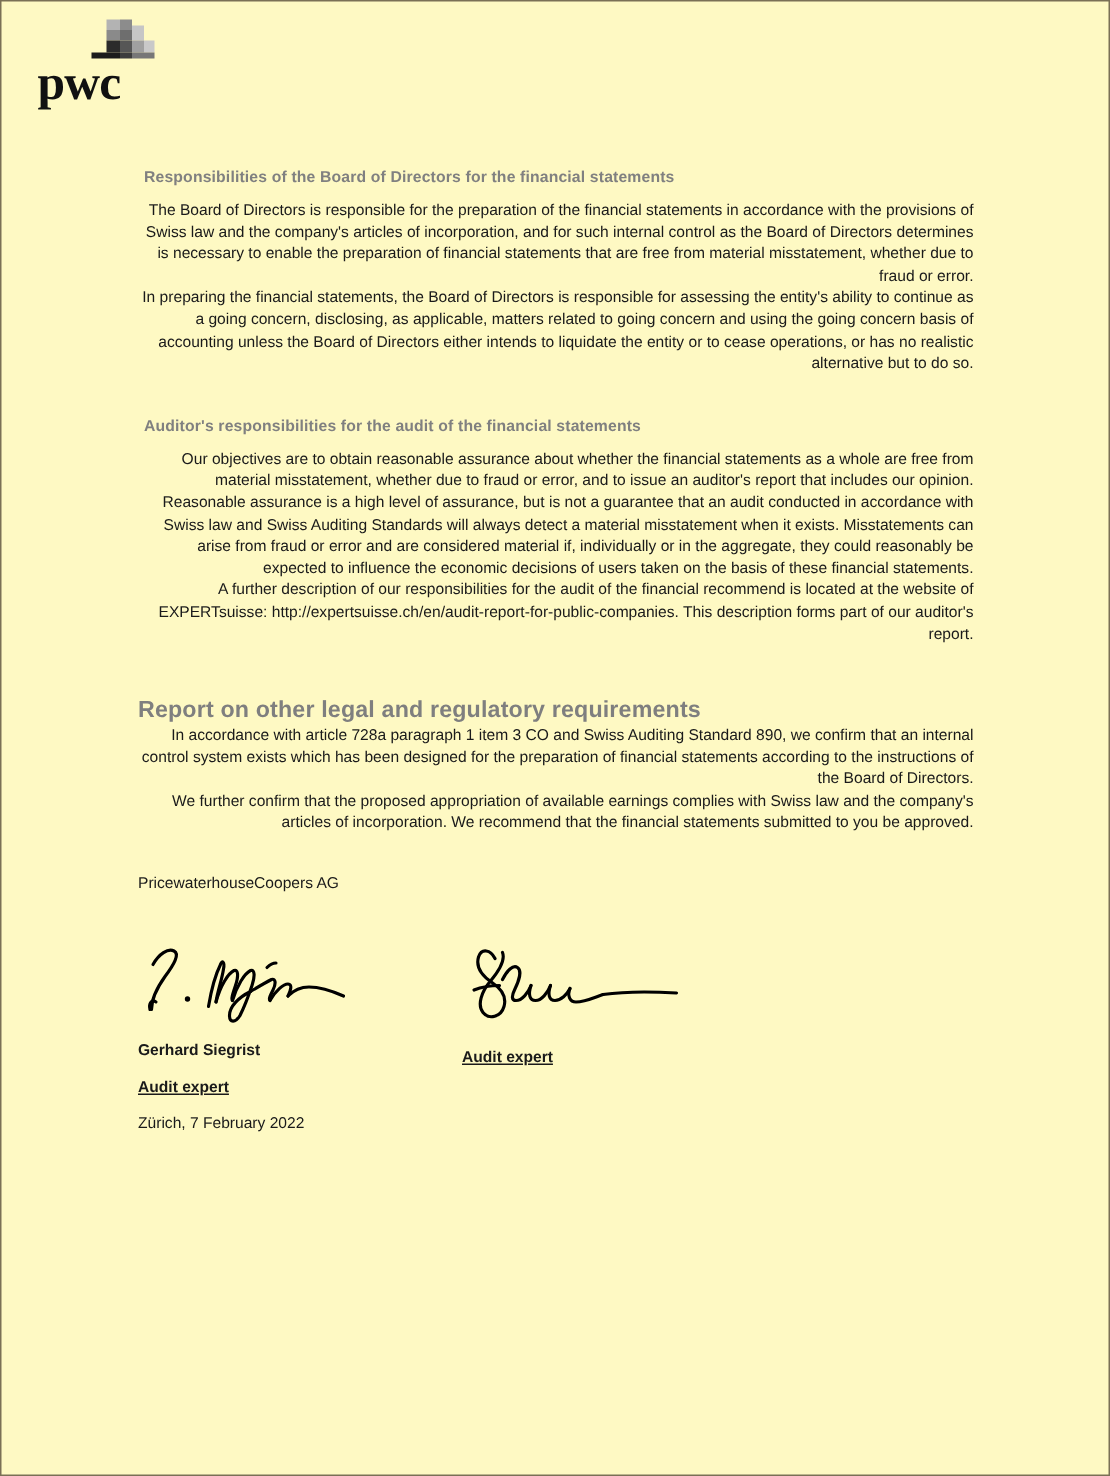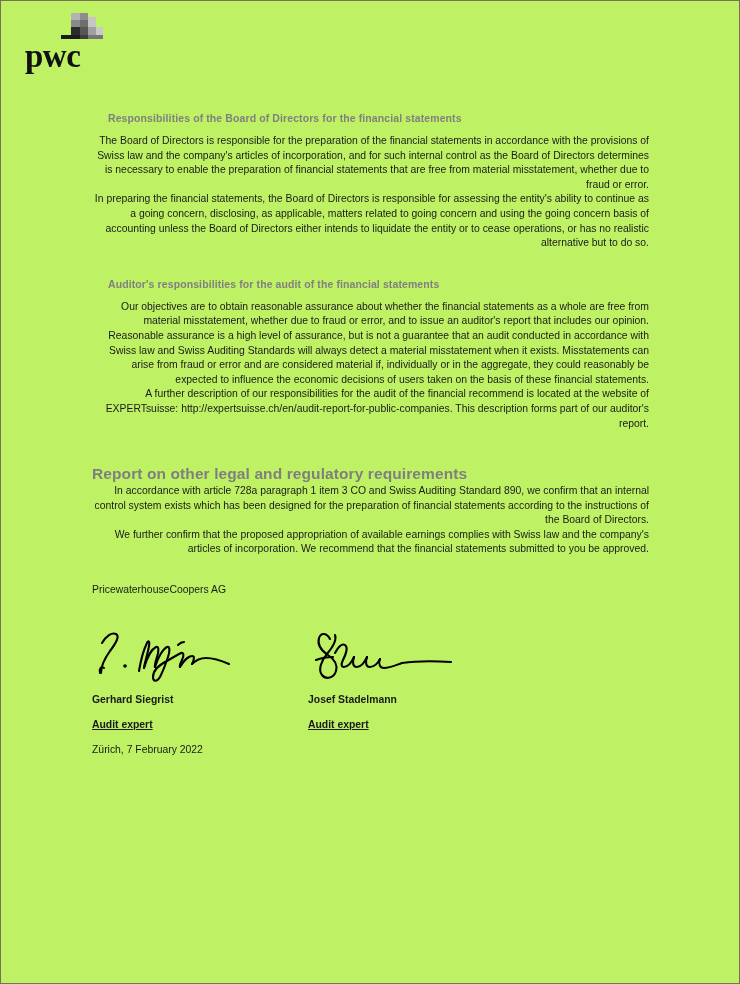--- a/index.html
+++ b/index.html
@@ -8,21 +8,21 @@
     background: #ffffff;
   }
   body {
     font-family: "Liberation Sans", sans-serif;
   }
   .page {
     position: relative;
     width: 740px;
     height: 984px;
     box-sizing: border-box;
-    background: #bef264;
+    background: #fef9c3;
     border: 1px solid #7a7056;
     overflow: hidden;
   }
   
   .logo-block {
     position: absolute;
     left: 24px;
     top: 12px;
     width: 120px;
     height: 56px;
@@ -63,21 +63,21 @@
     position: absolute;
     left: 91px;
     top: 110px;
     width: 557px;
   }
   .sub-heading {
     color: #808080;
     font-size: 10.5px;
     font-weight: bold;
     line-height: 14px;
-    margin: 0 0 9px 16px;
+    margin: 0 0 9px 4px;
     letter-spacing: 0.1px;
   }
   .section-heading {
     color: #7f7f7f;
     font-size: 15.5px;
     font-weight: bold;
     line-height: 20px;
     margin: 0;
     letter-spacing: 0.1px;
   }
@@ -205,21 +205,20 @@
         <g fill="none" stroke="#000000" stroke-width="2.1" stroke-linecap="round" stroke-linejoin="round">
           <path d="M22 12 C19 6, 13 5, 11 11 C9 18, 14 24, 20 28 C26 32, 30 37, 28 44 C26 51, 18 53, 14 48 C10 43, 13 34, 19 27 C24 21, 29 13, 27 8"></path>
           <path d="M8 33 C13 31, 19 30, 25 30"></path>
           <path d="M27 26 C30 20, 34 16, 37 18 C40 20, 38 27, 35 33 C33 37, 33 40, 36 40 C40 40, 44 35, 46 30"></path>
           <path d="M46 30 C44 36, 45 40, 49 40 C53 40, 57 35, 59 30"></path>
           <path d="M59 30 C57 36, 58 40, 62 40 C66 40, 70 36, 72 32"></path>
           <path d="M72 32 C70 37, 72 41, 76 41 C82 41, 88 38, 94 36"></path>
           <path d="M94 36 C108 34, 126 34, 143 35"></path>
         </g>
       </svg>
-      <div class="sig-name">Josef Stadelmann</div>
       <div class="sig-role">
         <div>Audit expert</div>
       </div>
     </div>
   </div>
 
   <div class="place-date">Zürich, 7 February 2022</div>
 
 </div>
 

